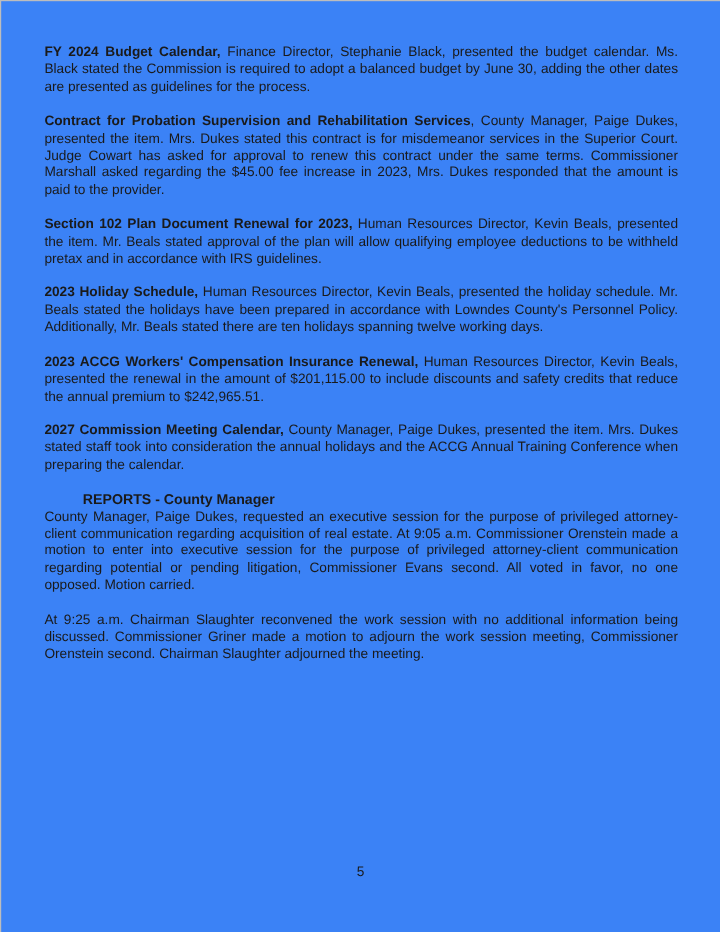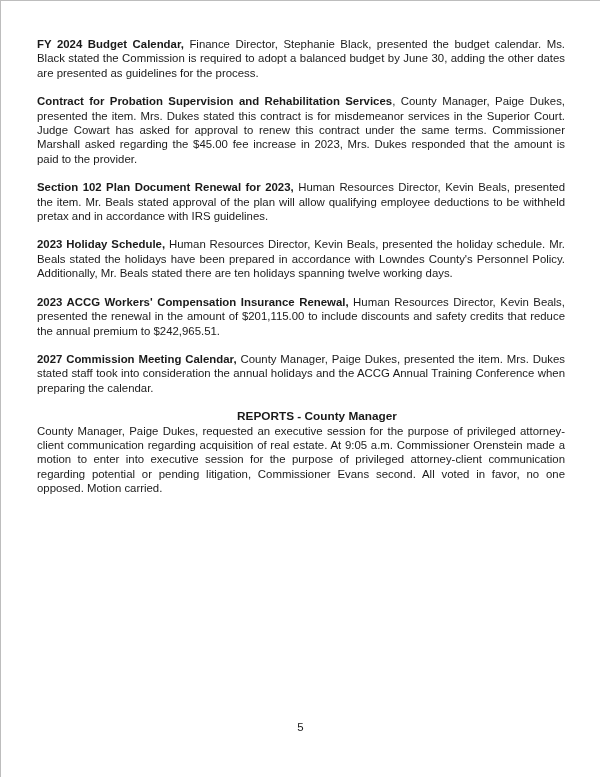--- a/index.html
+++ b/index.html
@@ -4,21 +4,21 @@
 <style>
   html, body {
     margin: 0;
     padding: 0;
     background: #e8e8e8;
   }
   .page {
     position: relative;
     width: 600px;
     height: 777px;
-    background: #ffffff;
+    background: #3b82f6;
     box-sizing: border-box;
     border-top: 1px solid #bdbdbd;
     border-left: 1px solid #bdbdbd;
     font-family: "Liberation Sans", "DejaVu Sans", sans-serif;
     color: #1a1a1a;
     overflow: hidden;
   }
   .content {
     position: absolute;
     top: 36px;
@@ -31,21 +31,21 @@
     line-height: 14.4px;
     text-align: justify;
   }
   .para b, .heading {
     font-weight: bold;
   }
   .heading {
     margin: 0;
     font-size: 11.8px;
     line-height: 14.4px;
-    text-align: center;
+    text-align: left;
     padding-left: 32px;
   }
   .section-para {
     margin-top: 0;
   }
   .page-number {
     position: absolute;
     bottom: 43px;
     left: 0;
     right: 0;
@@ -68,17 +68,18 @@
 
     <p class="para"><b>2023 Holiday Schedule,</b><span> Human Resources Director, Kevin Beals, presented the holiday schedule. Mr. Beals stated the holidays have been prepared in accordance with Lowndes County's Personnel Policy. Additionally, Mr. Beals stated there are ten holidays spanning twelve working days.</span></p>
 
     <p class="para"><b>2023 ACCG Workers' Compensation Insurance Renewal,</b><span> Human Resources Director, Kevin Beals, presented the renewal in the amount of $201,115.00 to include discounts and safety credits that reduce the annual premium to $242,965.51.</span></p>
 
     <p class="para"><b>2027 Commission Meeting Calendar,</b><span> County Manager, Paige Dukes, presented the item. Mrs. Dukes stated staff took into consideration the annual holidays and the ACCG Annual Training Conference when preparing the calendar.</span></p>
 
     <h2 class="heading">REPORTS - County Manager</h2>
     <p class="para section-para">County Manager, Paige Dukes, requested an executive session for the purpose of privileged attorney-client communication regarding acquisition of real estate. At 9:05 a.m. Commissioner Orenstein made a motion to enter into executive session for the purpose of privileged attorney-client communication regarding potential or pending litigation, Commissioner Evans second. All voted in favor, no one opposed. Motion carried.</p>
 
+    <p class="para section-para">At 9:25 a.m. Chairman Slaughter reconvened the work session with no additional information being discussed. Commissioner Griner made a motion to adjourn the work session meeting, Commissioner Orenstein second. Chairman Slaughter adjourned the meeting.</p>
 
   </div>
 
   <div class="page-number">5</div>
 </div>
 
 </body></html>

